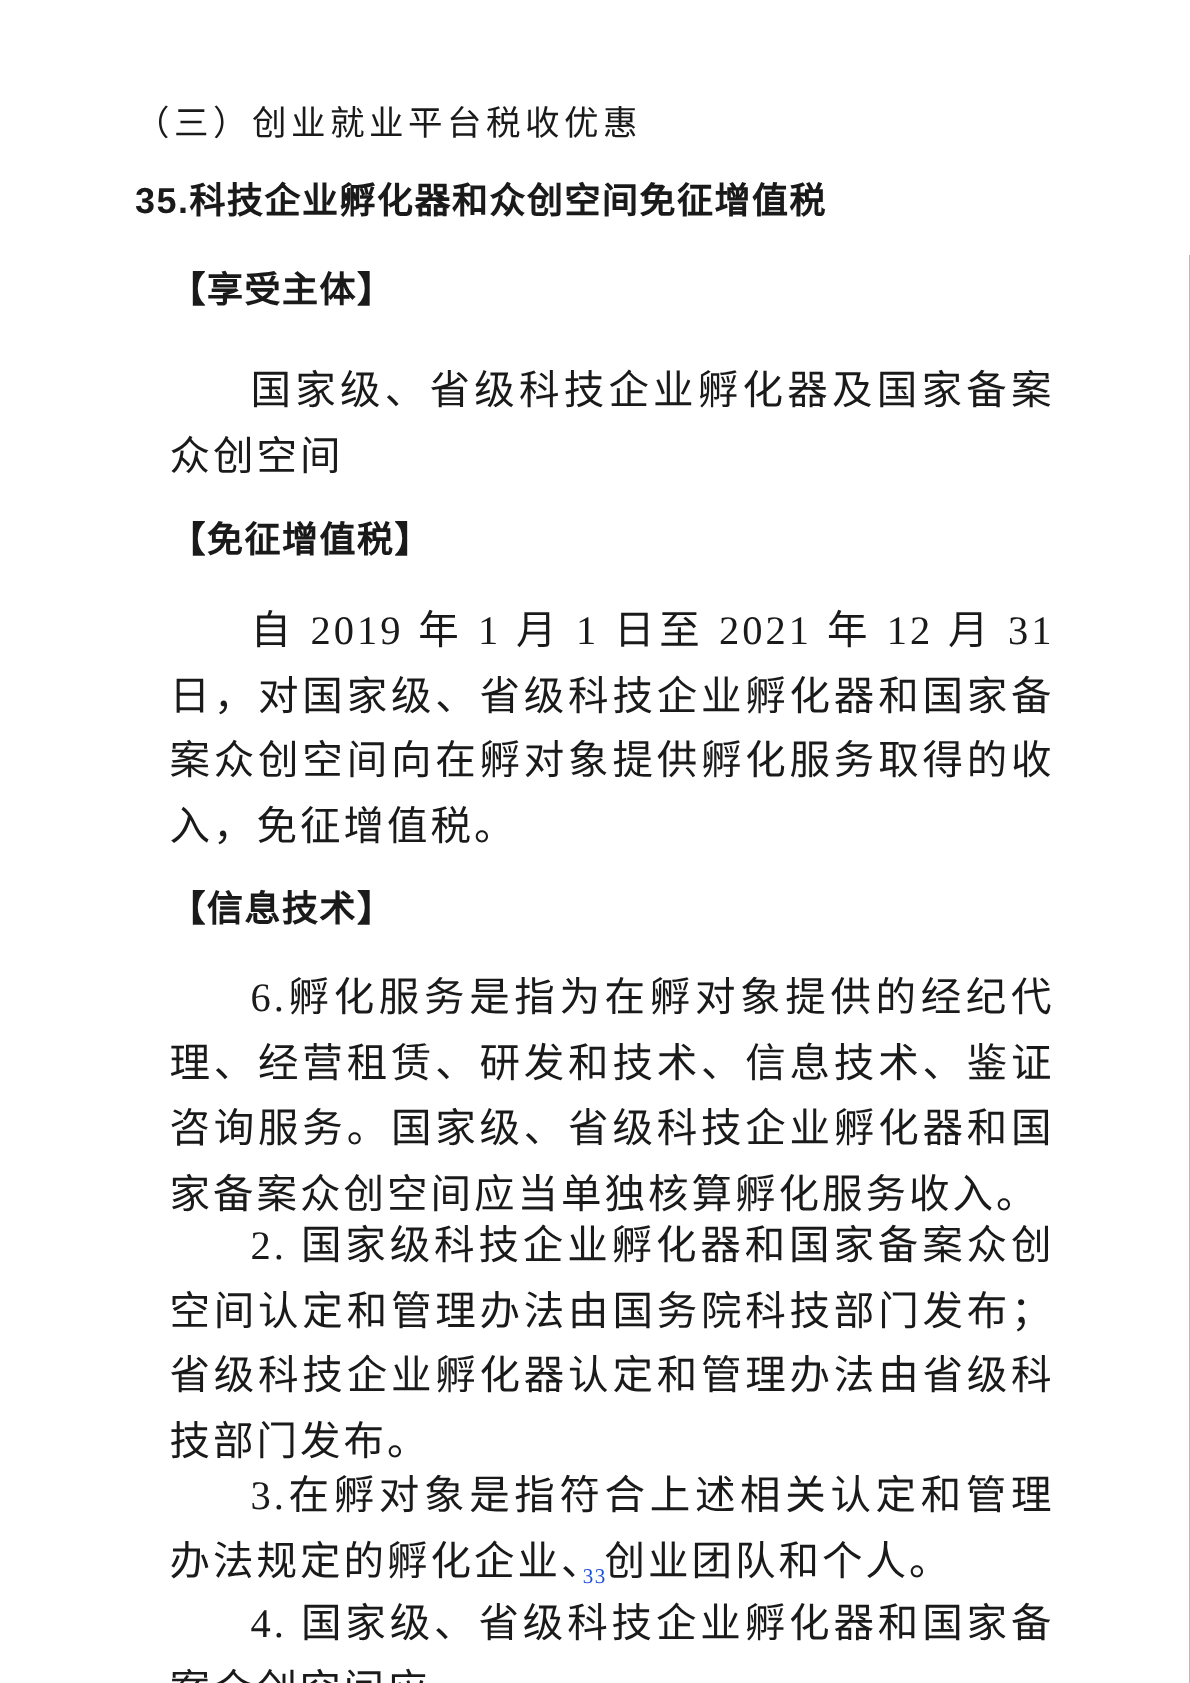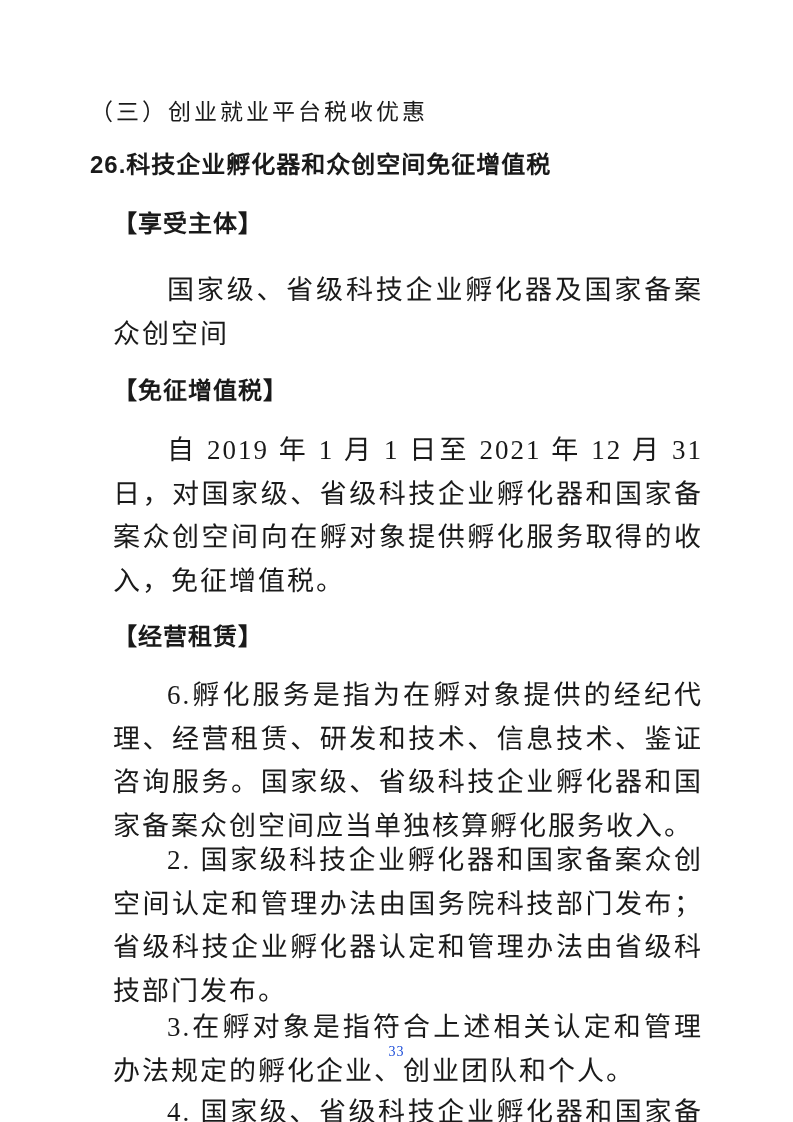--- a/index.html
+++ b/index.html
@@ -14,21 +14,21 @@
     overflow: hidden;
     font-family: "Liberation Serif", "DejaVu Serif", serif;
   }
   .content {
     position: absolute;
     left: 113px;
     top: 0;
     width: 590px;
   }
   .section-heading {
-    margin: 97px 0 0 -23px;
+    margin: 67px 0 0 -23px;
     font-family: "Liberation Serif", "DejaVu Serif", serif;
     font-weight: 400;
     font-size: 23px;
     line-height: 32px;
     letter-spacing: 3px;
     white-space: nowrap;
   }
   .item-heading {
     margin: 20px 0 0 -23px;
     font-family: "Liberation Sans", "DejaVu Sans", sans-serif;
@@ -74,31 +74,31 @@
   }
 </style>
 </head>
 <body>
 
 <div class="page">
   <div class="content">
 
     <div class="section-heading">（三）创业就业平台税收优惠</div>
 
-    <div class="item-heading">26.科技企业孵化器和众创空间免征增值税</div>
+    <div class="item-heading">35.科技企业孵化器和众创空间免征增值税</div>
 
     <div class="benefit-label label-subject">【享受主体】</div>
 
     <p class="body para-subject">国家级、省级科技企业孵化器及国家备案众创空间</p>
 
     <div class="benefit-label label-content">【免征增值税】</div>
 
     <p class="body para-content">自 2019 年 1 月 1 日至 2021 年 12 月 31 日，对国家级、省级科技企业孵化器和国家备案众创空间向在孵对象提供孵化服务取得的收入，免征增值税。</p>
 
-    <div class="benefit-label label-condition">【经营租赁】</div>
+    <div class="benefit-label label-condition">【信息技术】</div>
 
     <p class="body para-cond-1">6.孵化服务是指为在孵对象提供的经纪代理、经营租赁、研发和技术、信息技术、鉴证咨询服务。国家级、省级科技企业孵化器和国家备案众创空间应当单独核算孵化服务收入。</p>
 
     <p class="body para-cond-2">2. 国家级科技企业孵化器和国家备案众创空间认定和管理办法由国务院科技部门发布；省级科技企业孵化器认定和管理办法由省级科技部门发布。</p>
 
     <p class="body para-cond-3">3.在孵对象是指符合上述相关认定和管理办法规定的孵化企业、创业团队和个人。</p>
 
     <p class="body para-cond-4">4. 国家级、省级科技企业孵化器和国家备案众创空间应</p>
 
   </div>

